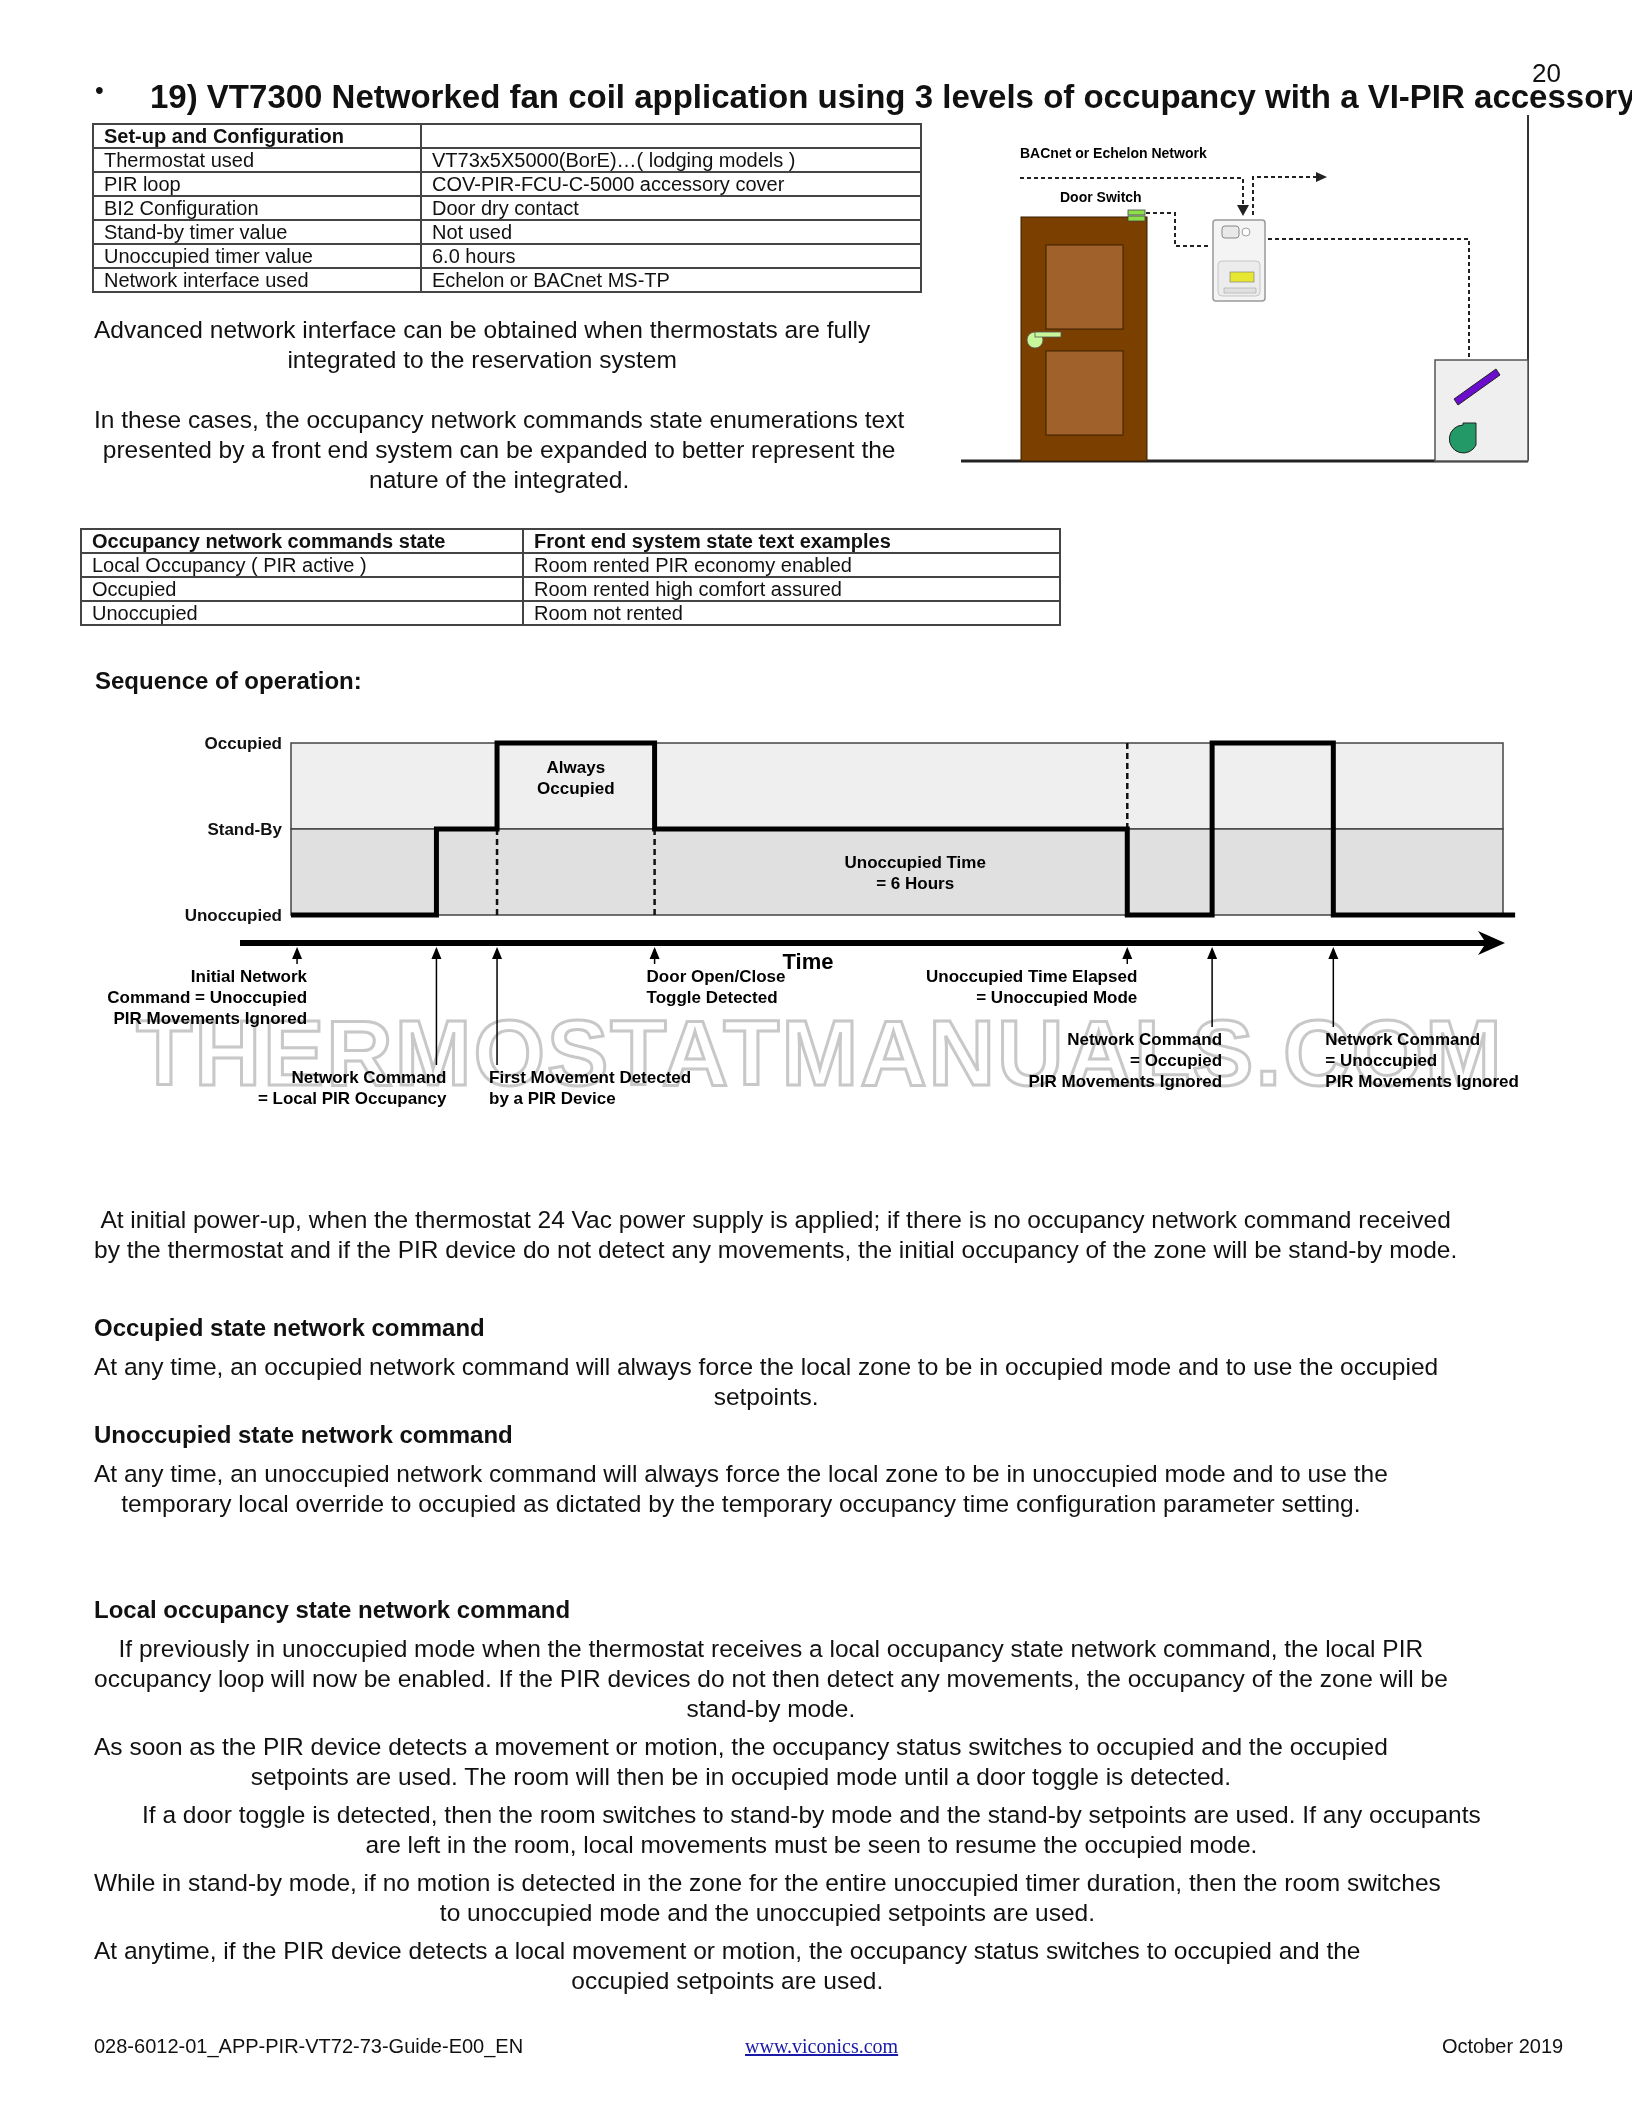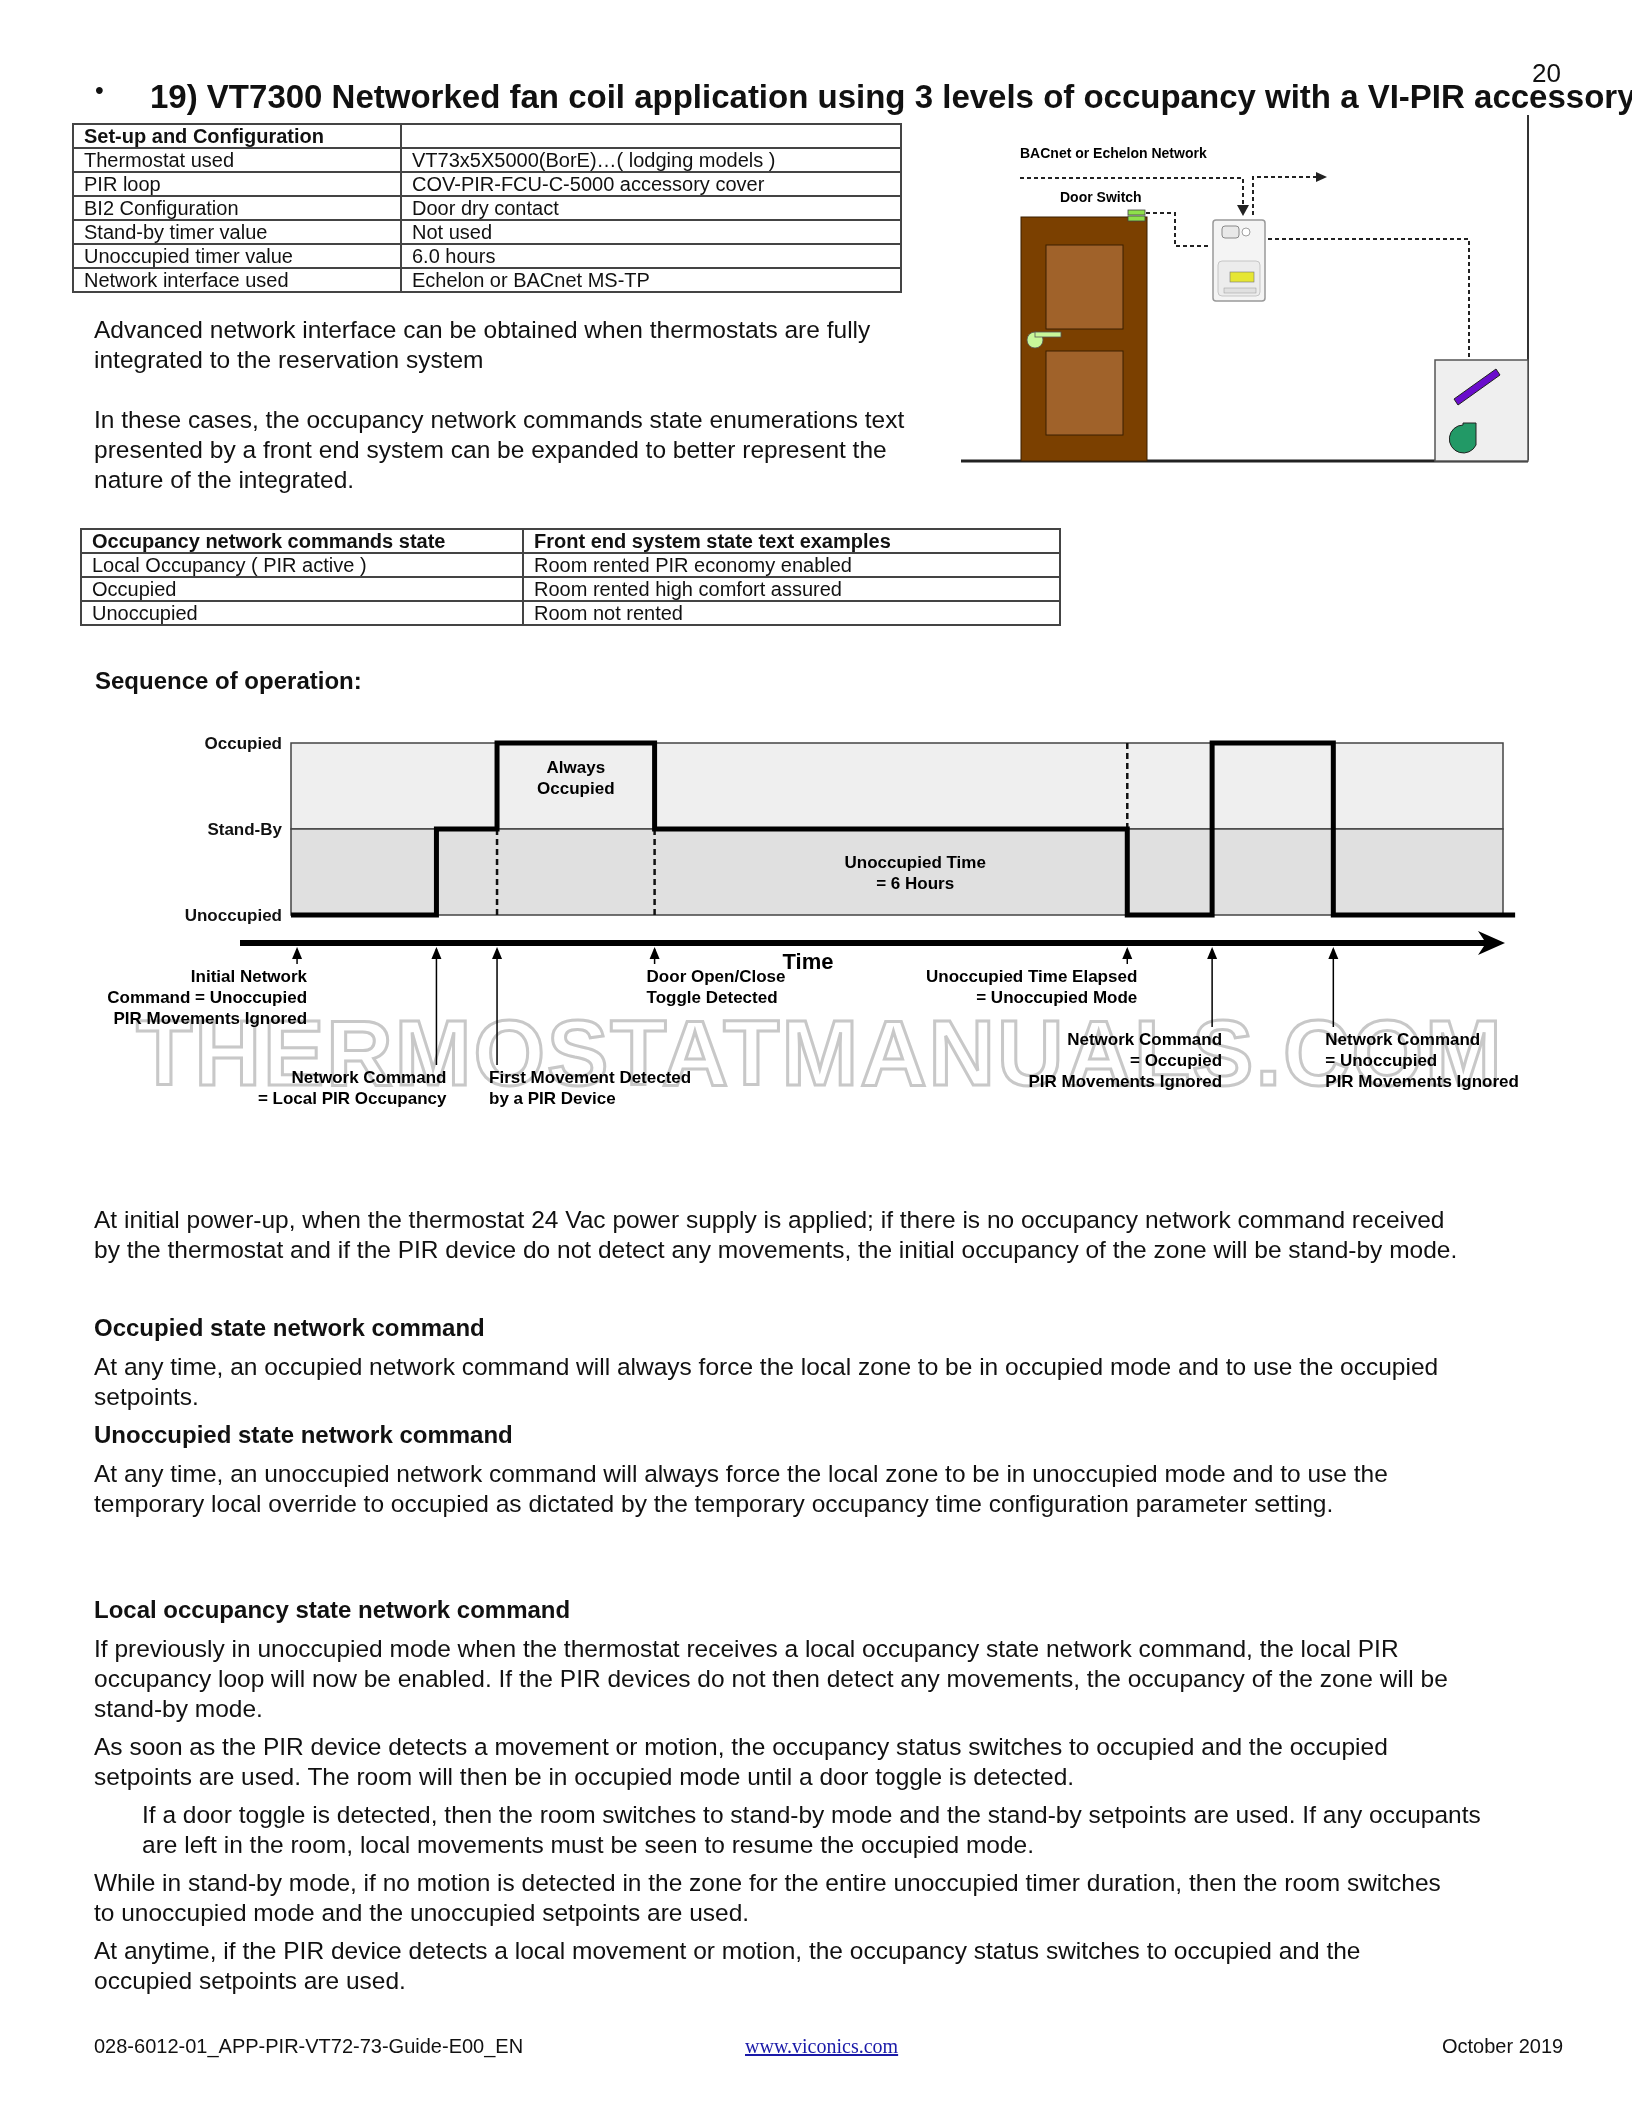--- a/index.html
+++ b/index.html
@@ -7,37 +7,37 @@
          font-family: "Liberation Sans", sans-serif; color: #111; }
   .abs { position: absolute; }
   .page-num { left: 1532px; top: 58px; font-size: 26px; }
   .bullet { left: 95px; top: 76px; font-size: 25px; }
   .title-text { left: 150px; top: 78px; font-size: 33px; font-weight: bold; white-space: nowrap; }
 
   table.cfg { position: absolute; border-collapse: collapse; font-size: 20px; }
   table.cfg td { border: 2px solid #444; padding: 0 10px; height: 22px; line-height: 22px; white-space: nowrap; }
   table.cfg td.h { font-weight: bold; }
 
-  .para { font-size: 24.5px; line-height: 30px; }
+  .para { font-size: 24.5px; line-height: 30px; text-align: center; }
   .section-h { font-size: 24px; font-weight: bold; }
   .seq-h { left: 95px; top: 667px; font-size: 24px; font-weight: bold; }
 
   .footer { top: 2035px; font-size: 20px; }
   .footer a { color: #1a1aa8; text-decoration: underline; }
 
   svg text { font-family: "Liberation Sans", sans-serif; }
 </style>
 </head>
 <body>
 
 <div class="abs page-num">20</div>
 <div class="abs bullet">•</div>
 <div class="abs title-text">19) VT7300 Networked fan coil application using 3 levels of occupancy with a VI-PIR accessory cover</div>
 
-<table class="cfg" style="left:72px; top:123px; width:830px;">
+<table class="cfg" style="left:92px; top:123px; width:830px;">
   <colgroup>
       <col style="width:328px">
       <col>
     </colgroup>
   <tbody>
       <tr>
     <td class="h">Set-up and Configuration</td>
     <td class="h"></td>
   </tr>
   <tr>

